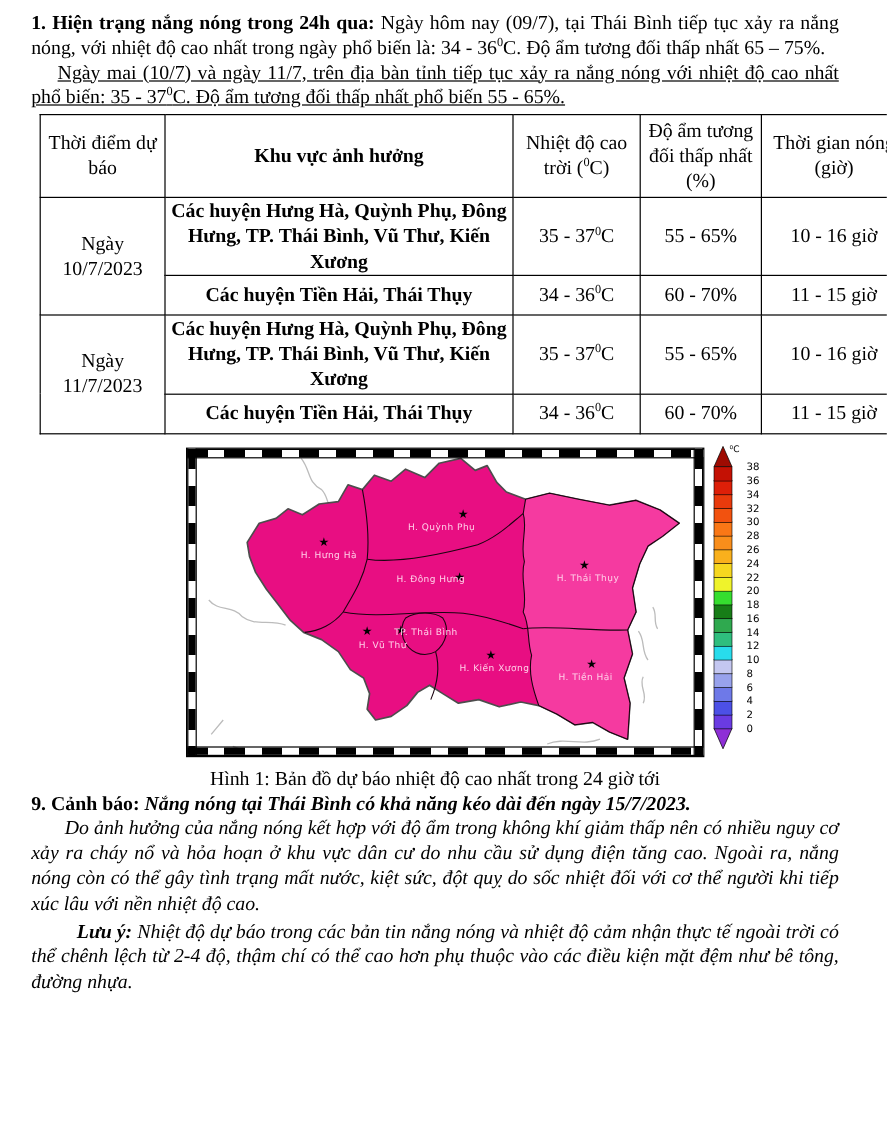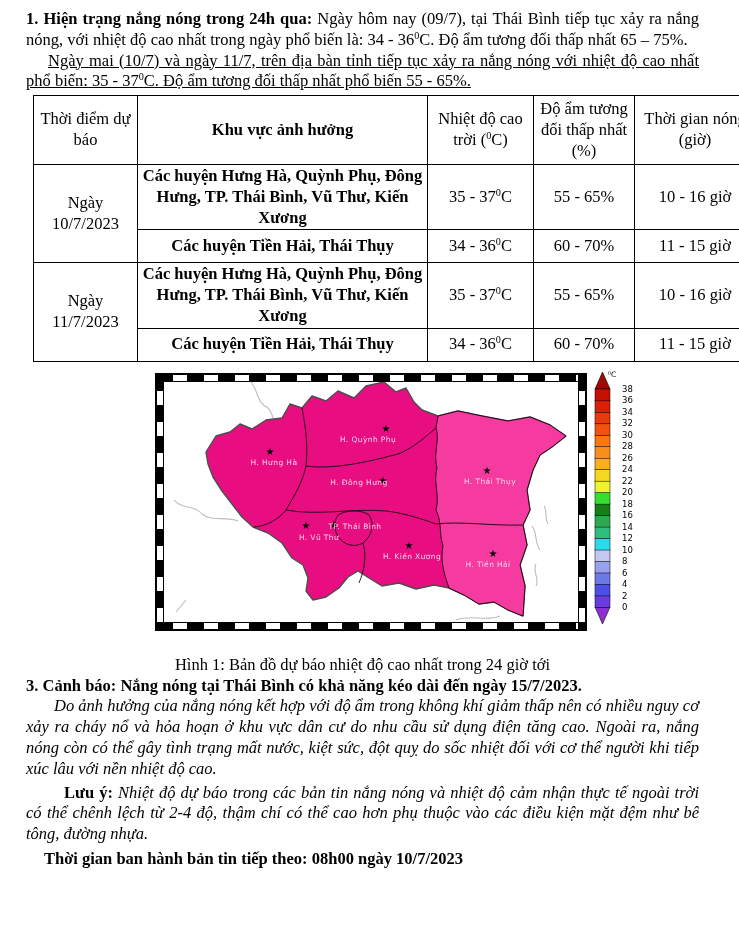--- a/index.html
+++ b/index.html
@@ -5,21 +5,21 @@
   html,body{margin:0;padding:0;background:#fff;}
   body{
     width:739px;height:937px;overflow:hidden;color:#000;
     font-family:"Liberation Serif","DejaVu Serif",serif;
     font-size:16.5px;line-height:1.26;
   }
   .content{padding:9px 40px 0 26px;}
   p{margin:0;text-align:justify;}
   .b{font-weight:bold;}
   .i{font-style:italic;}
-  .bi{font-weight:bold;}
+  .bi{font-weight:bold;font-style:italic;}
   .indent1{text-indent:22px;text-decoration:underline;}
   .detail-label{margin:1px 0 2px 28px;text-align:left;}
   sup{font-size:0.62em;vertical-align:super;line-height:0;}
 
   
   table.fc{border-collapse:collapse;margin:3px 0 0 7px;table-layout:fixed;width:677px;}
   table.fc td{border:1px solid #000;text-align:center;vertical-align:middle;padding:1px 4px;}
   td.c-time{width:95px;}
   td.c-region{width:281px;font-weight:bold;}
   td.c-temp{width:97px;}
@@ -33,21 +33,21 @@
   .map-row{display:flex;align-items:flex-start;margin:11px 0 0 129px;}
   .map-frame{position:relative;width:430px;height:256px;background:#fff;border:1px solid #000;}
   .map-frame svg{position:absolute;left:0;top:0;}
   .edge{position:absolute;z-index:5;}
   .edge.h{left:0;width:430px;height:6px;border-top:1px solid #000;border-bottom:1px solid #000;
     background:repeating-linear-gradient(90deg,#000 0 17px,#fff 17px 31px);}
   .edge.v{top:0;height:256px;width:6px;border-left:1px solid #000;border-right:1px solid #000;
     background:repeating-linear-gradient(180deg,#000 0 17px,#fff 17px 31px);}
   .edge.top{top:0;} .edge.bottom{bottom:0;} .edge.left{left:0;} .edge.right{right:0;}
   .cbar{width:95px;height:262px;margin-left:7px;position:relative;top:-4px;}
-  .caption{text-align:center;margin-top:20px;}
+  .caption{text-align:center;margin-top:4px;}
 
   .issue{margin-left:18px;text-align:left;}
 </style>
 </head>
 <body>
 
 <div class="content">
 
   <p><span class="b">1. Hiện trạng nắng nóng trong 24h qua:</span><span> Ngày hôm nay (09/7), tại Thái Bình tiếp tục xảy ra nắng nóng, với nhiệt độ cao nhất trong ngày phổ biến là: 34 - 36</span><sup>0</sup><span>C. Độ ẩm tương đối thấp nhất 65 – 75%.</span></p>
 
@@ -185,23 +185,22 @@
         <text x="28" y="57.42105263157896" font-size="8.5" font-family="&quot;DejaVu Sans&quot;, sans-serif" fill="#000">32</text>
         <text x="28" y="45.94736842105266" font-size="8.5" font-family="&quot;DejaVu Sans&quot;, sans-serif" fill="#000">34</text>
         <text x="28" y="34.47368421052633" font-size="8.5" font-family="&quot;DejaVu Sans&quot;, sans-serif" fill="#000">36</text>
         <text x="28" y="23" font-size="8.5" font-family="&quot;DejaVu Sans&quot;, sans-serif" fill="#000">38</text>
         <text x="14" y="8" font-size="7.5" font-family="&quot;DejaVu Sans&quot;, sans-serif" fill="#000">⁰C</text>
       </svg>
   </div>
 
   <p class="caption">Hình 1: Bản đồ dự báo nhiệt độ cao nhất trong 24 giờ tới</p>
 
-  <p><span class="b">3. Cảnh báo:</span><span class="bi"> Nắng nóng tại Thái Bình có khả năng kéo dài đến ngày 15/7/2023.</span></p>
+  <p><span class="b">9. Cảnh báo:</span><span class="bi"> Nắng nóng tại Thái Bình có khả năng kéo dài đến ngày 15/7/2023.</span></p>
 
 
 
   <p class="i" style="text-indent:28px;">Do ảnh hưởng của nắng nóng kết hợp với độ ẩm trong không khí giảm thấp nên có nhiều nguy cơ xảy ra cháy nổ và hỏa hoạn ở khu vực dân cư do nhu cầu sử dụng điện tăng cao. Ngoài ra, nắng nóng còn có thể gây tình trạng mất nước, kiệt sức, đột quỵ do sốc nhiệt đối với cơ thể người khi tiếp xúc lâu với nền nhiệt độ cao.</p>
 
   <p style="text-indent:38px;margin-top:3px;"><span class="bi">Lưu ý:</span><span class="i"> Nhiệt độ dự báo trong các bản tin nắng nóng và nhiệt độ cảm nhận thực tế ngoài trời có thể chênh lệch từ 2-4 độ, thậm chí có thể cao hơn phụ thuộc vào các điều kiện mặt đệm như bê tông, đường nhựa.</span></p>
 
-  <p class="b issue" style="margin-top:4px;">Thời gian ban hành bản tin tiếp theo: 08h00 ngày 10/7/2023</p>
 
 </div>
 
 </body></html>

